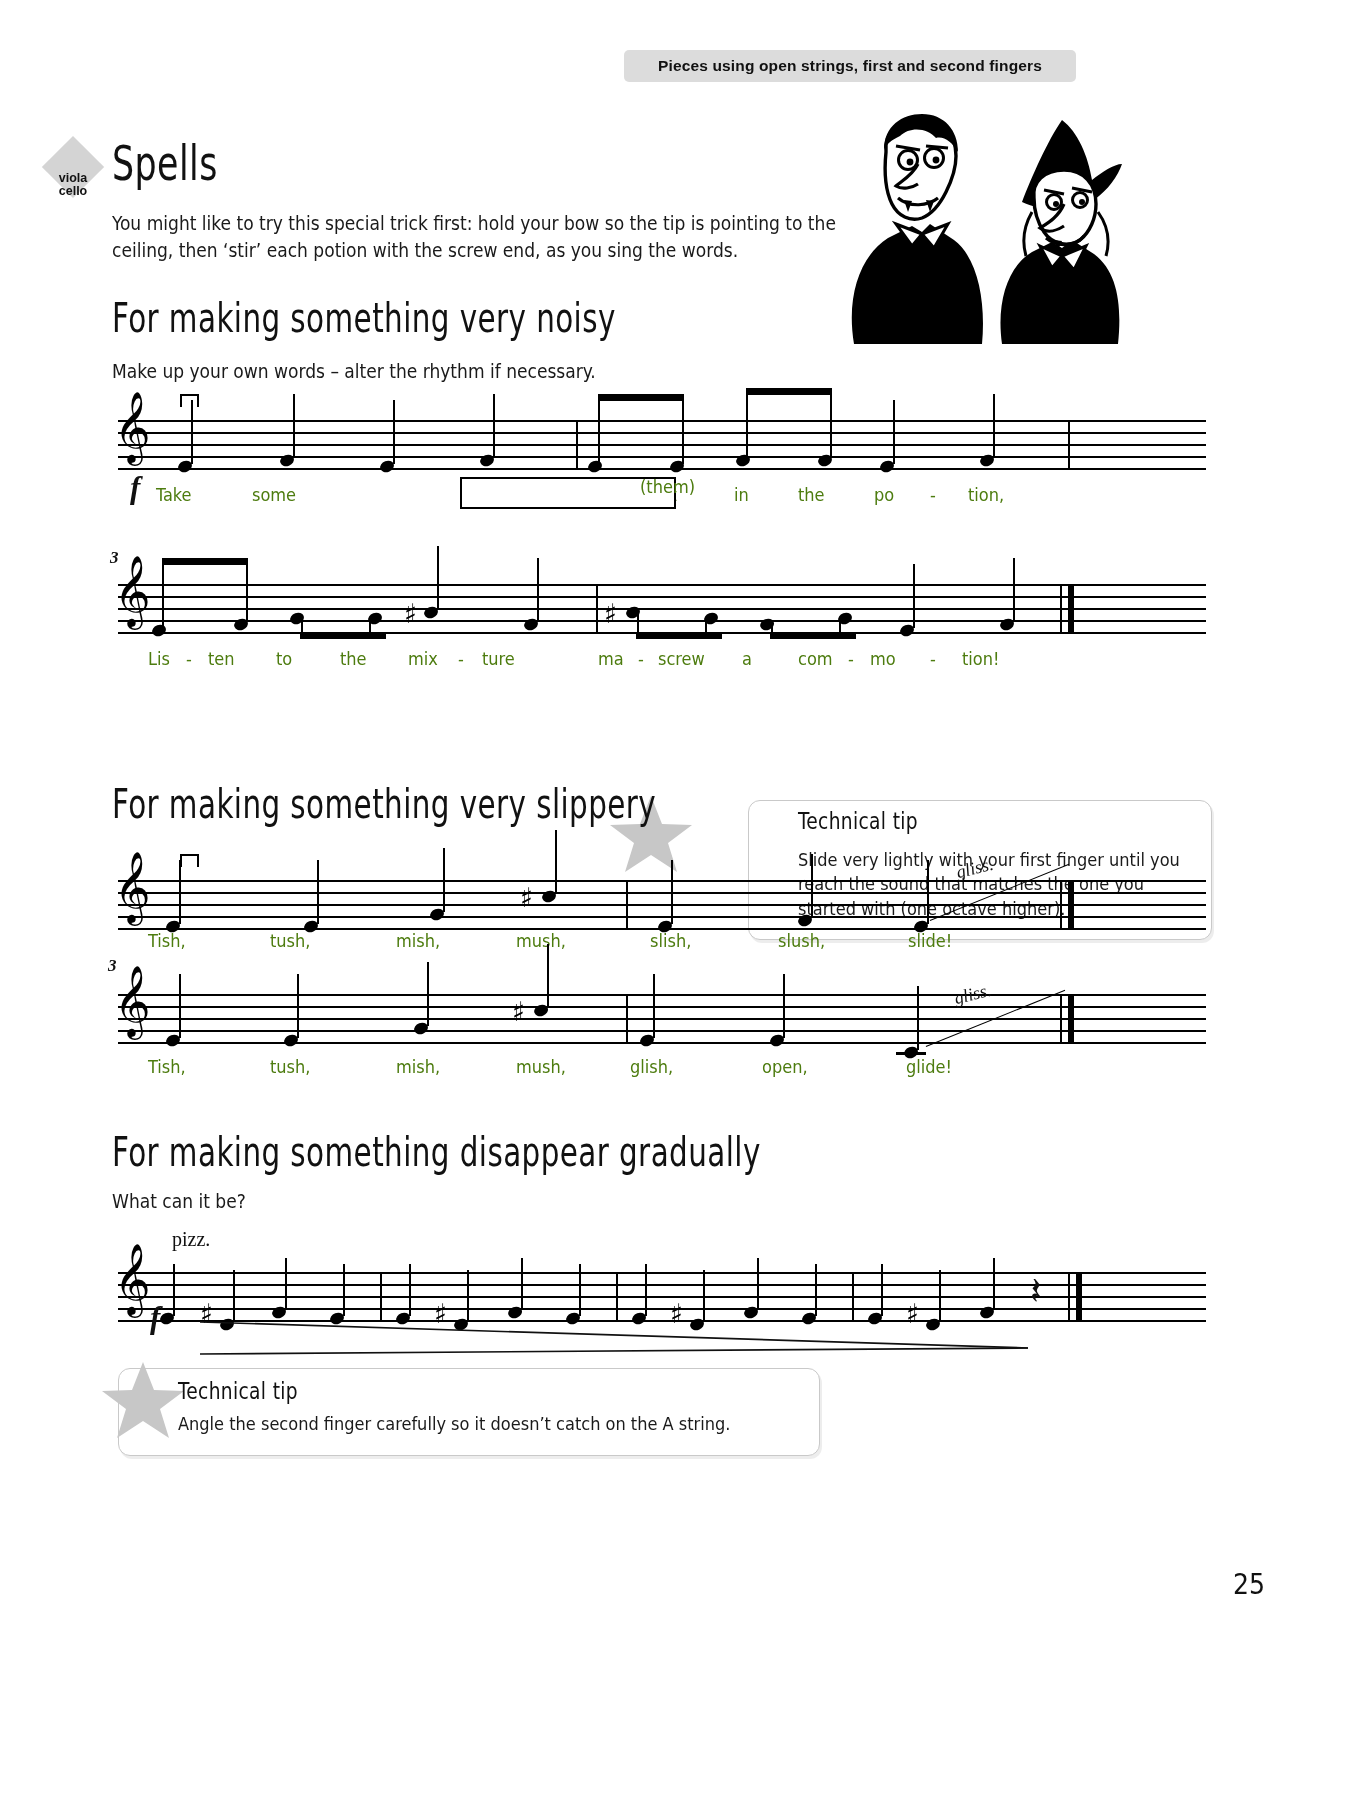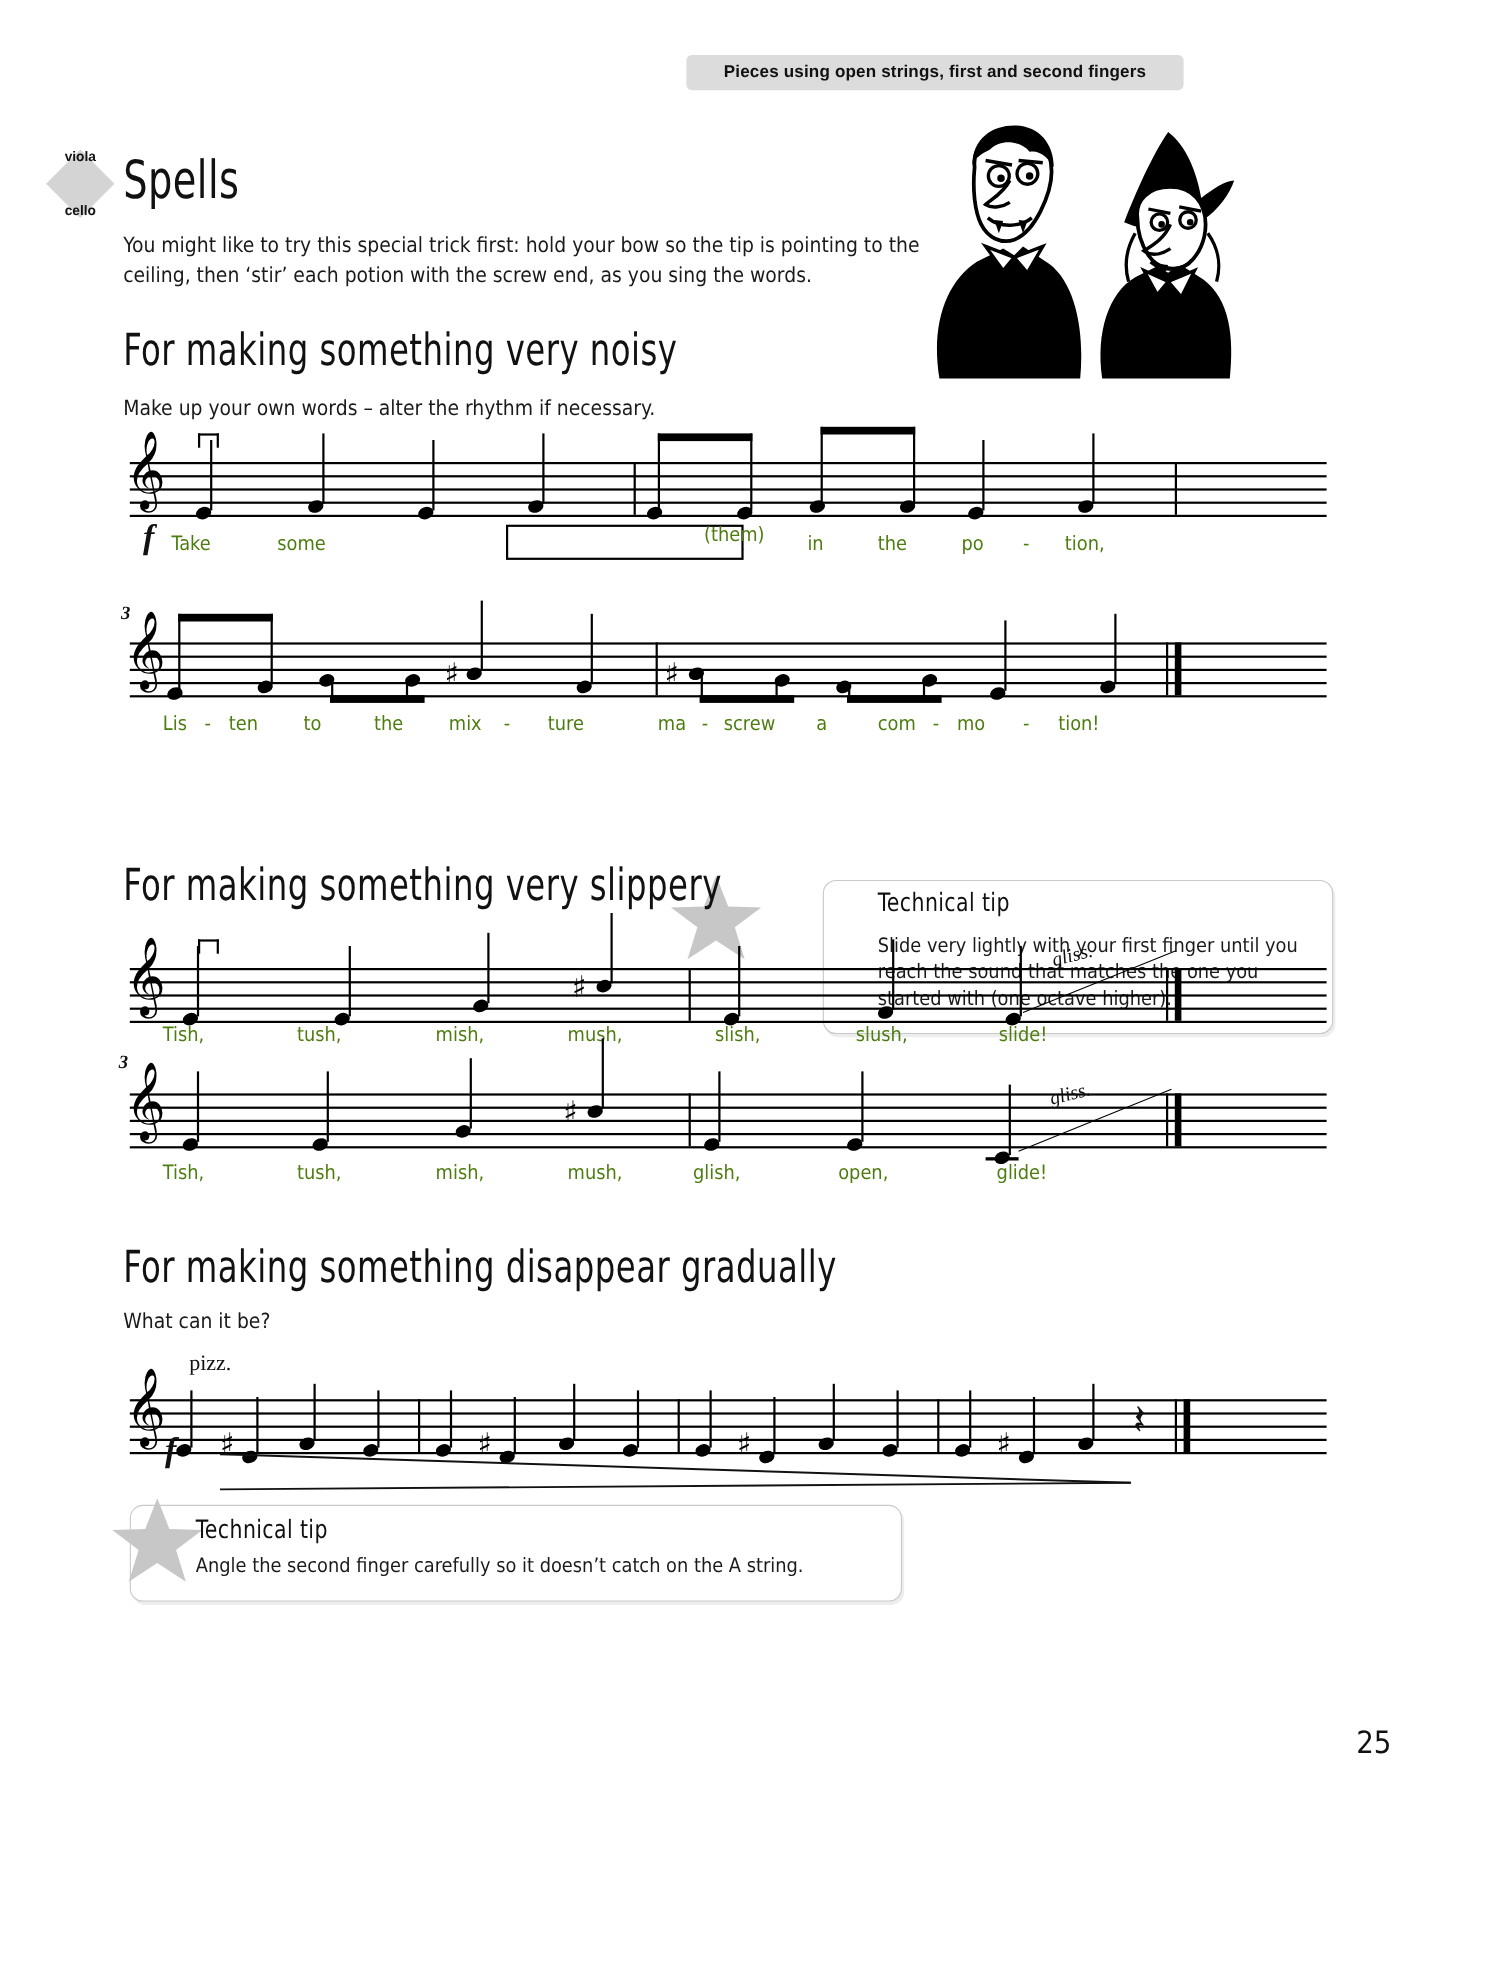--- a/index.html
+++ b/index.html
@@ -24,21 +24,21 @@
   
   .badge{
     position:absolute;left:42px;top:136px;width:62px;height:62px;
   }
   .badge .diamond{
     position:absolute;left:0;top:0;width:44px;height:44px;
     background:#d4d4d4;transform:rotate(45deg);margin:9px;
   }
   .badge .txt{
     position:absolute;inset:0;display:flex;flex-direction:column;
-    align-items:center;justify-content:space-between;
+    align-items:center;justify-content:flex-end;
     font-size:12.5px;font-weight:bold;line-height:1.05;color:#111;
   }
 
   
   .hand{
     font-family:"DejaVu Sans Condensed","Liberation Sans Narrow","Liberation Sans",sans-serif;
     font-weight:400;
     transform:scaleX(.86) scaleY(1.06);
     transform-origin:left center;
     letter-spacing:.5px;
@@ -378,21 +378,21 @@
   </div>
 
   <div class="lyricrow" style="left:118px;top:648px;width:1000px;">
     <span style="left:30px;">Lis</span>
     <span style="left:68px;">-</span>
     <span style="left:90px;">ten</span>
     <span style="left:158px;">to</span>
     <span style="left:222px;">the</span>
     <span style="left:290px;">mix</span>
     <span style="left:340px;">-</span>
-    <span style="left:380px;">ture</span>
+    <span style="left:364px;">ture</span>
     <span style="left:480px;">ma</span>
     <span style="left:520px;">-</span>
     <span style="left:540px;">screw</span>
     <span style="left:624px;">a</span>
     <span style="left:680px;">com</span>
     <span style="left:730px;">-</span>
     <span style="left:752px;">mo</span>
     <span style="left:812px;">-</span>
     <span style="left:844px;">tion!</span>
   </div>

